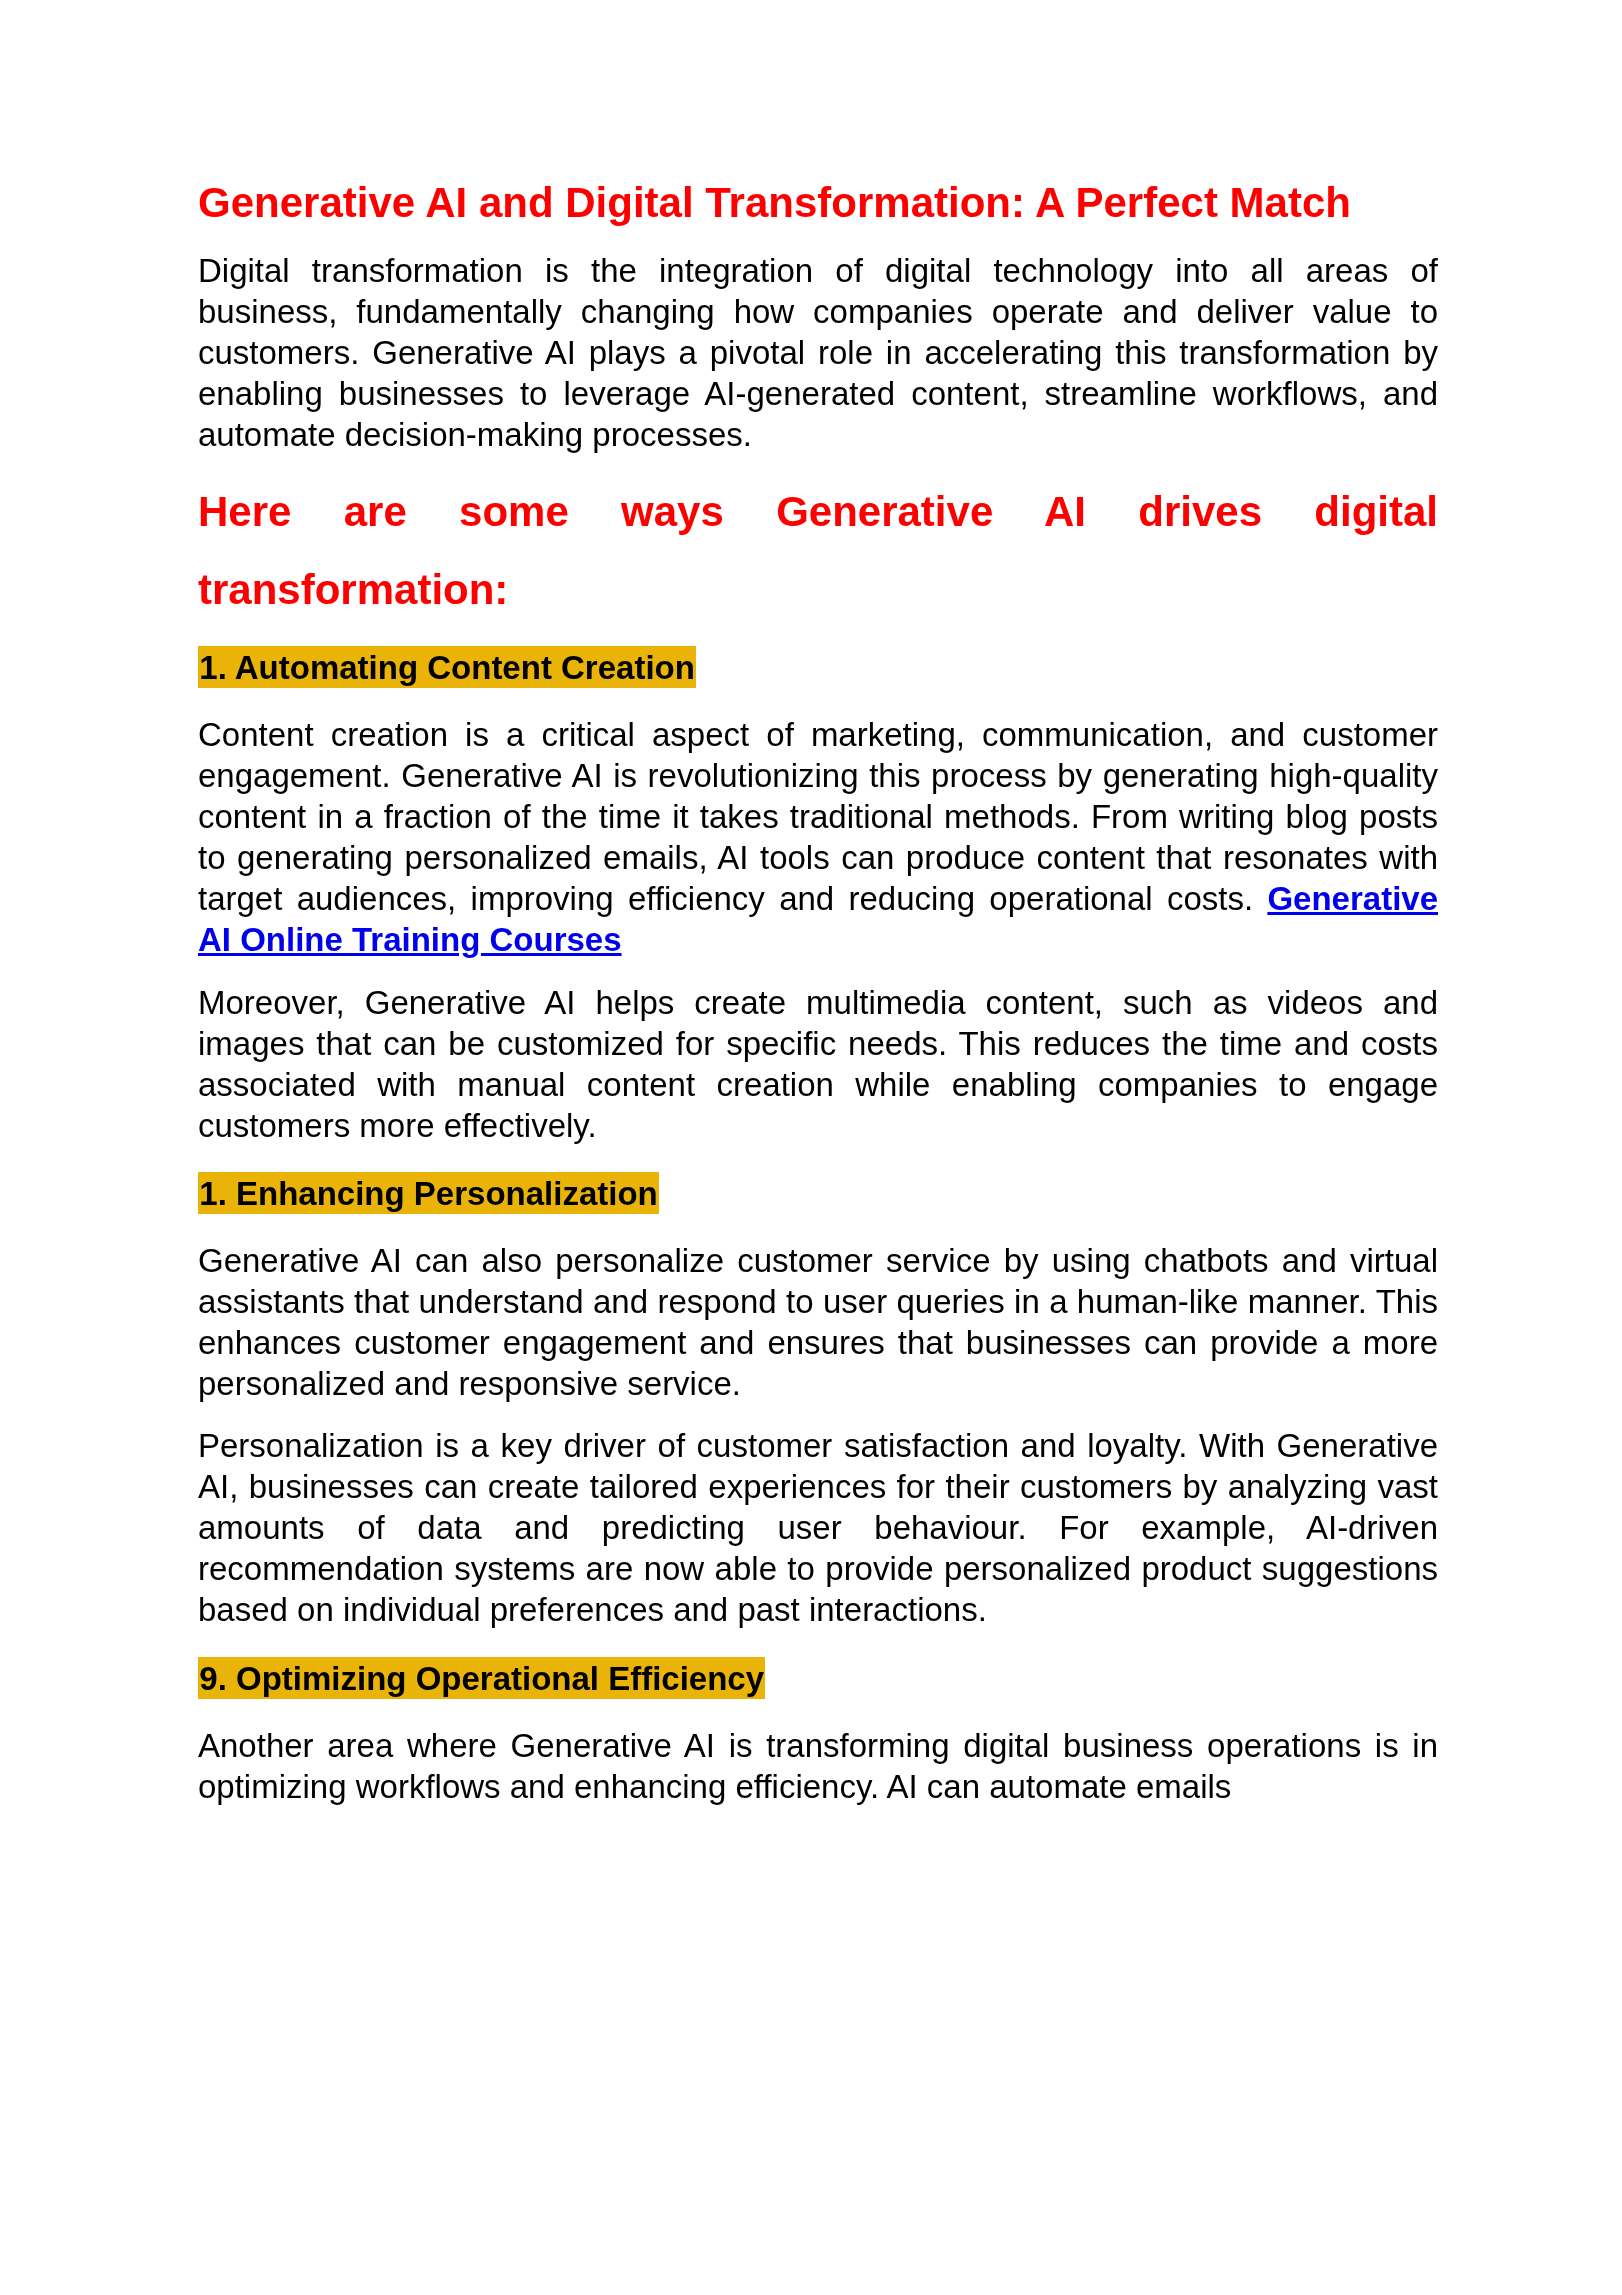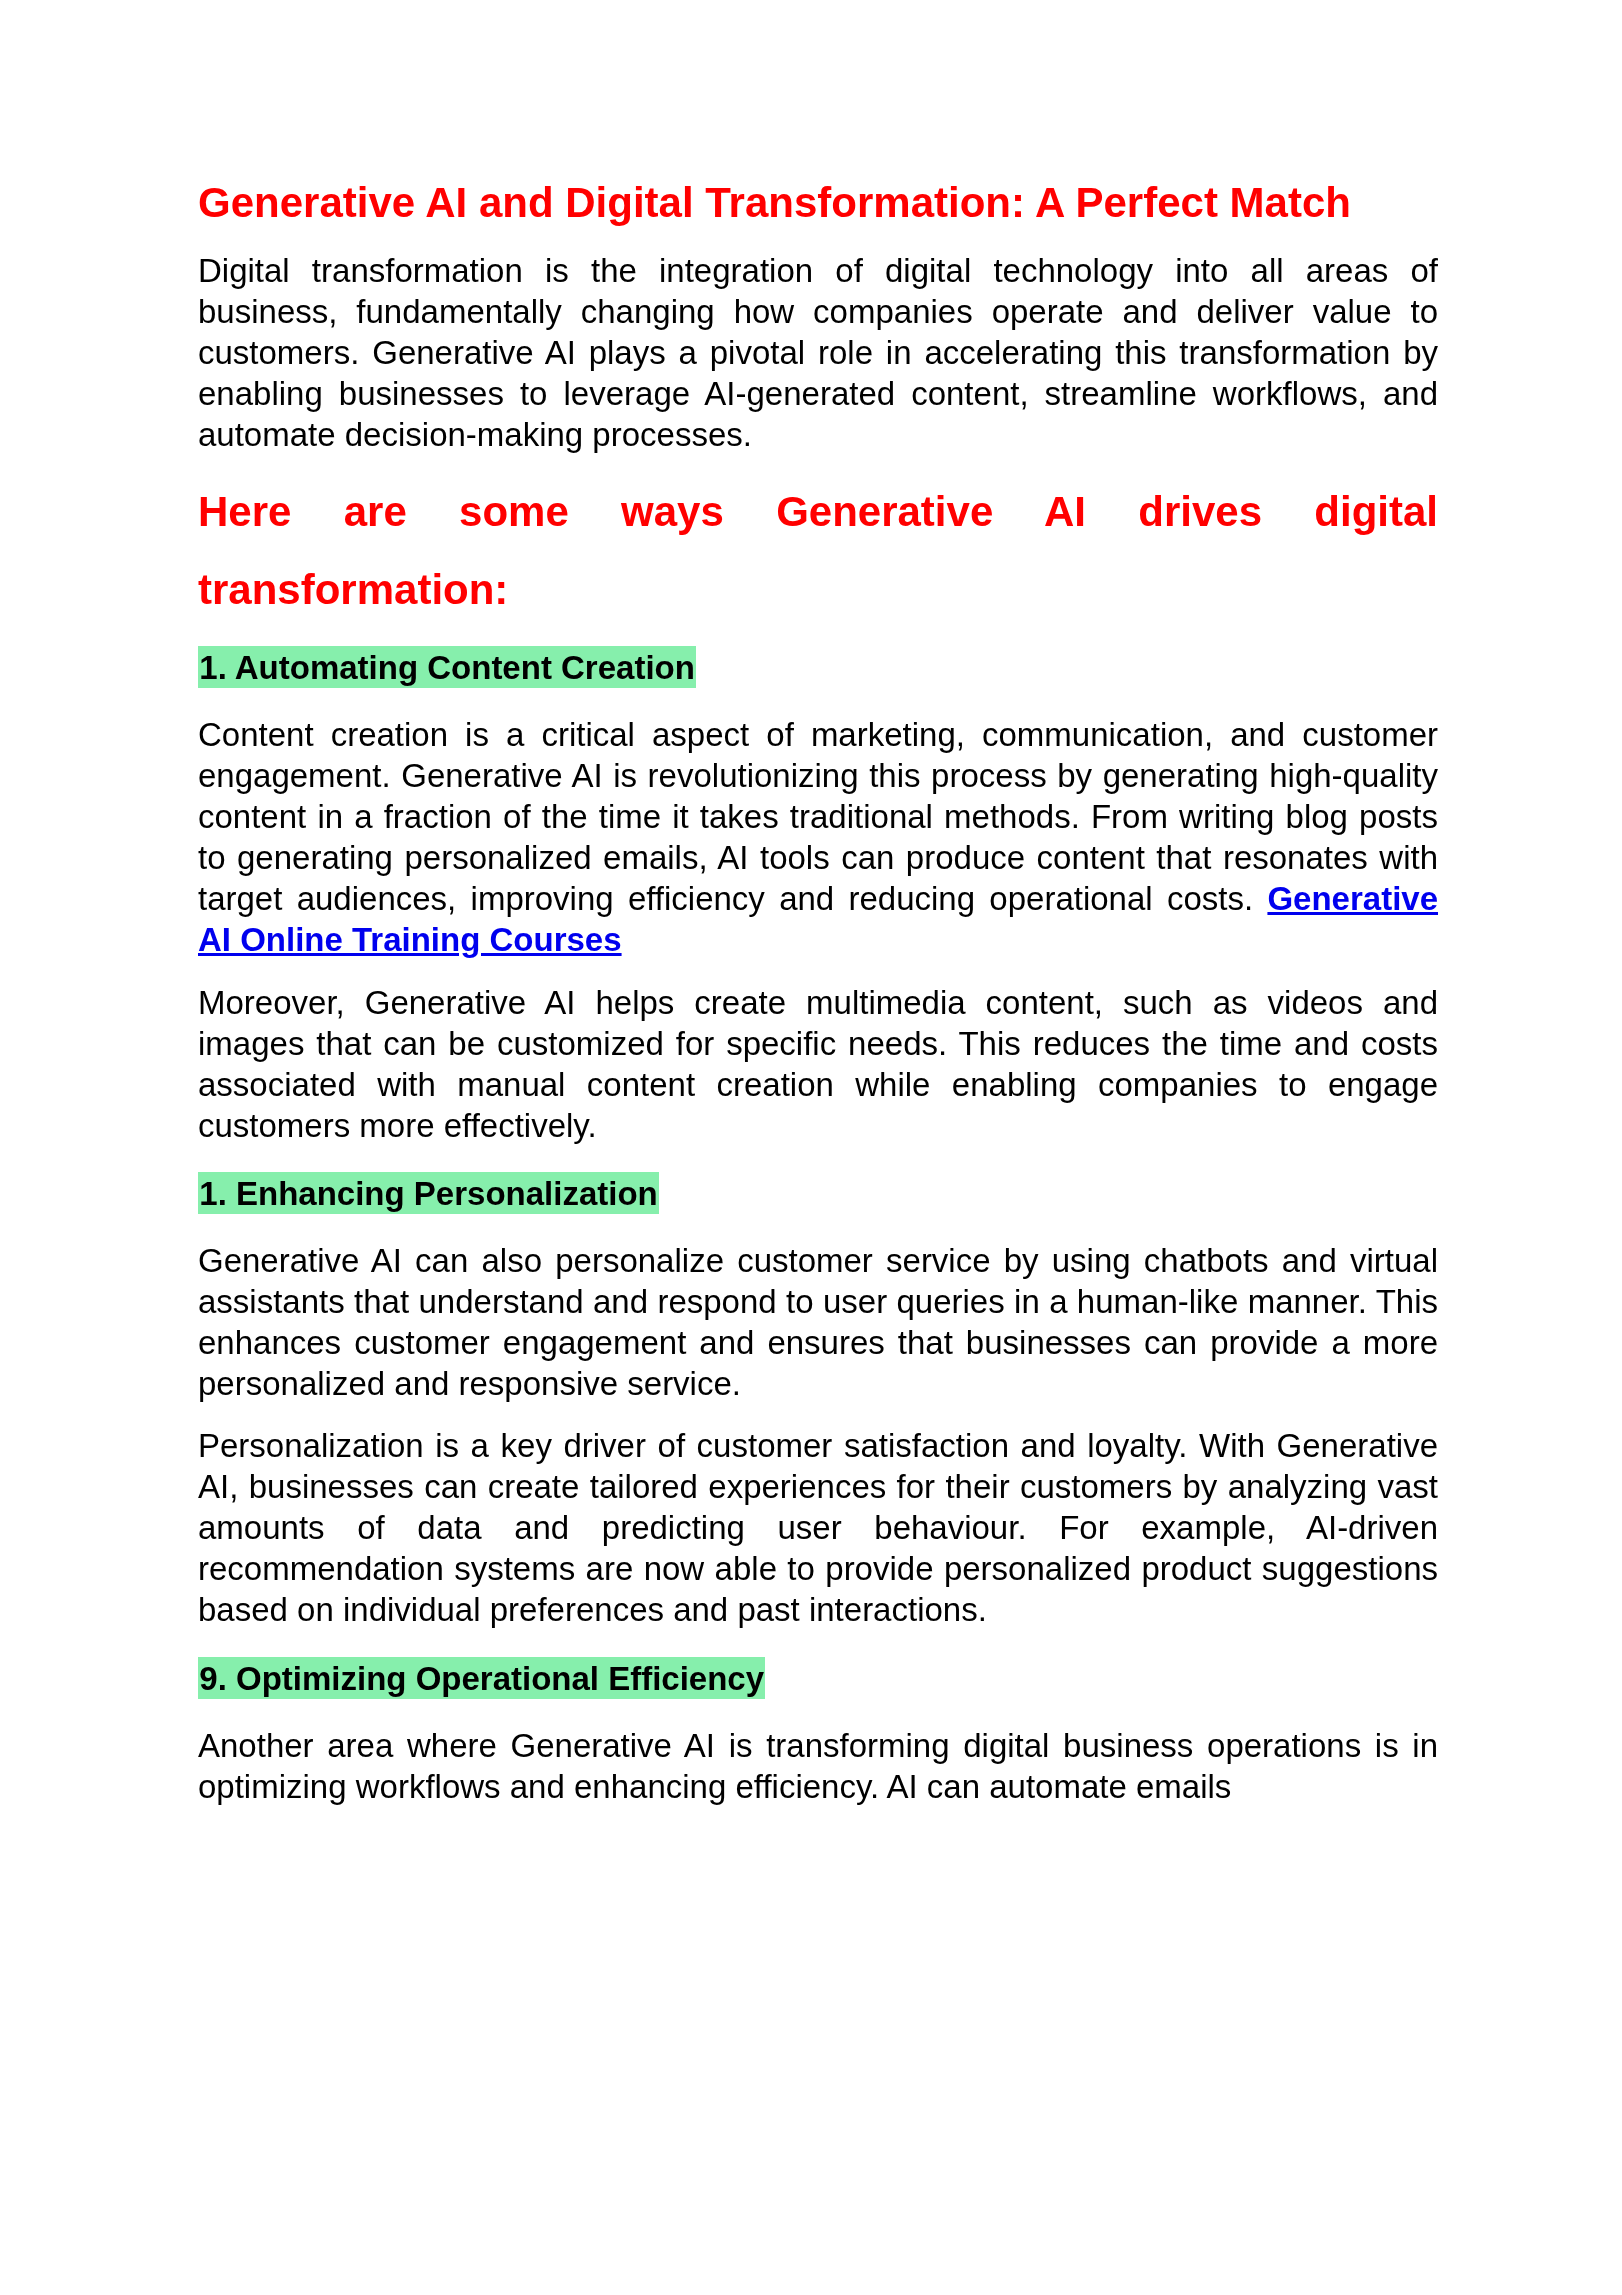--- a/index.html
+++ b/index.html
@@ -4,21 +4,21 @@
 <style>
   html, body { margin: 0; padding: 0; background: #ffffff; }
   body { width: 1623px; height: 2295px; position: relative; overflow: hidden;
          font-family: "Liberation Sans", "DejaVu Sans", sans-serif; color: #000; }
   .page { position: absolute; left: 198px; top: 178px; width: 1240px; }
   .title { color: #ff0000; font-weight: bold; font-size: 42px; line-height: 1.2; margin: 0 0 21.6px 0; }
   .para { font-size: 33px; line-height: 41px; text-align: justify; margin: 0 0 21.6px 0; }
   .h2 { color: #ff0000; font-weight: bold; font-size: 42px; line-height: 78px; text-align: justify;
         text-align-last: left; margin: -3.8px 0 12.7px 0; }
   .h3 { font-weight: bold; font-size: 33px; line-height: 51px; margin: 0 0 21.6px 0; }
-  .h3 span { background: #86efac; padding: 2.5px 1.3px; text-align: right; }
+  .h3 span { background: #eab308; padding: 2.5px 1.3px; text-align: right; }
   .link { color: #0000ee; font-weight: bold; text-decoration: underline; text-decoration-thickness: 2.5px; }
 </style>
 </head>
 <body>
 
 <div class="page">
   <h1 class="title">Generative AI and Digital Transformation: A Perfect Match</h1>
   <p class="para">Digital transformation is the integration of digital technology into all areas of business, fundamentally changing how companies operate and deliver value to customers. Generative AI plays a pivotal role in accelerating this transformation by enabling businesses to leverage AI-generated content, streamline workflows, and automate decision-making processes.</p>
   <h2 class="h2">Here are some ways Generative AI drives digital transformation:</h2>
 

